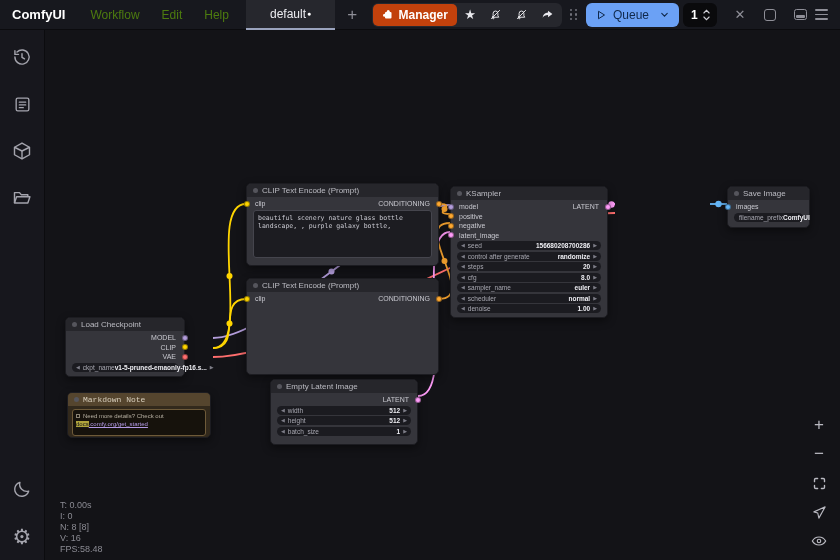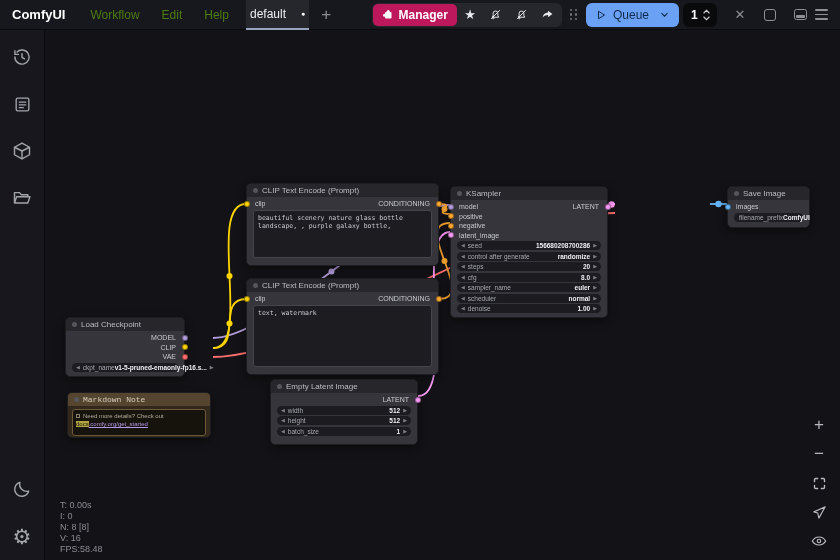--- a/index.html
+++ b/index.html
@@ -4,29 +4,29 @@
 <style>
   * { box-sizing: border-box; margin: 0; padding: 0; }
   html,body { width:840px; height:560px; overflow:hidden; }
   body { background:#131317; font-family:"Liberation Sans",sans-serif; position:relative; }
 
   
   .topbar { position:absolute; top:0; left:0; width:840px; height:30px; background:#17181e;
             border-bottom:1px solid #0b0b0e; display:flex; align-items:center; z-index:30; }
   .logo { color:#ffffff; font-size:13px; font-weight:bold; padding:0 14px 0 12px; }
   .menu-item { color:#4d7c0f; font-size:12px; padding:0 11px; cursor:default; }
-  .wtab { height:30px; display:flex; align-items:center; gap:15px; background:#26272d;
-          border-bottom:2px solid #9aa3bd; padding:0 4px; margin-left:6px; }
+  .wtab { height:30px; display:flex; align-items:center; gap:1px; background:#26272d;
+          border-bottom:2px solid #9aa3bd; padding:0 24px; margin-left:6px; }
   .wtab-label { color:#ececf1; font-size:12px; }
   .wtab-dot { color:#ffffff; font-size:7px; }
   .add-tab { color:#8e8e97; font-size:17px; padding:0 12px; font-weight:300; }
 
   .mgr-group { margin-left:auto; height:24px; background:#26272d; border-radius:6px;
                display:flex; align-items:center; padding:1px; }
-  .mgr-btn { height:22px; background:#be185d; border-radius:5px; display:flex; align-items:center;
+  .mgr-btn { height:22px; background:#c2410c; border-radius:5px; display:flex; align-items:center;
              gap:5px; padding:0 9px; color:#ffffff; font-size:12px; font-weight:bold; border:none; }
   .tool-ic { width:26px; height:22px; display:flex; align-items:center; justify-content:center; color:#e9e9ee; }
   .drag-dots { display:grid; grid-template-columns:3px 3px; grid-gap:2px; margin:0 8px; }
   .drag-dots i { width:2.5px; height:2.5px; border-radius:50%; background:#71717a; }
   .queue-btn { height:24px; background:#6ba1f5; border:none; border-radius:6px; display:flex;
                align-items:center; gap:6px; padding:0 9px; color:#10294b; font-size:12px; font-weight:normal; }
   .batch-box { height:24px; min-width:34px; background:#0a0a0c; border-radius:6px; margin-left:4px;
                display:flex; align-items:center; padding:0 4px 0 8px; }
   .batch-val { color:#ffffff; font-size:12px; font-weight:bold; }
   .spin { display:flex; flex-direction:column; margin-left:4px; color:#cfcfd6; }
@@ -177,21 +177,20 @@
     <div class="nhead">
       <span class="cdot"></span>
       <span class="ntitle">CLIP Text Encode (Prompt)</span>
     </div>
     <div class="iorow" style="margin-top:2px;">
       <span class="port in" style="background: rgb(255, 213, 0);"></span>
       <span class="plabel">clip</span>
       <span class="plabel">CONDITIONING</span>
       <span class="port out" style="background: rgb(255, 169, 49);"></span>
     </div>
-    <div class="prompt" style="height:62px;">text, watermark</div>
   </div>
 
   <div class="node" style="left:450px; top:186px; width:158px; height:132px;">
     <div class="nhead">
       <span class="cdot"></span>
       <span class="ntitle">KSampler</span>
     </div>
     <div style="margin-top:2px;">
       <div class="iorow">
         <span class="port in" style="background: rgb(179, 157, 219);"></span>

